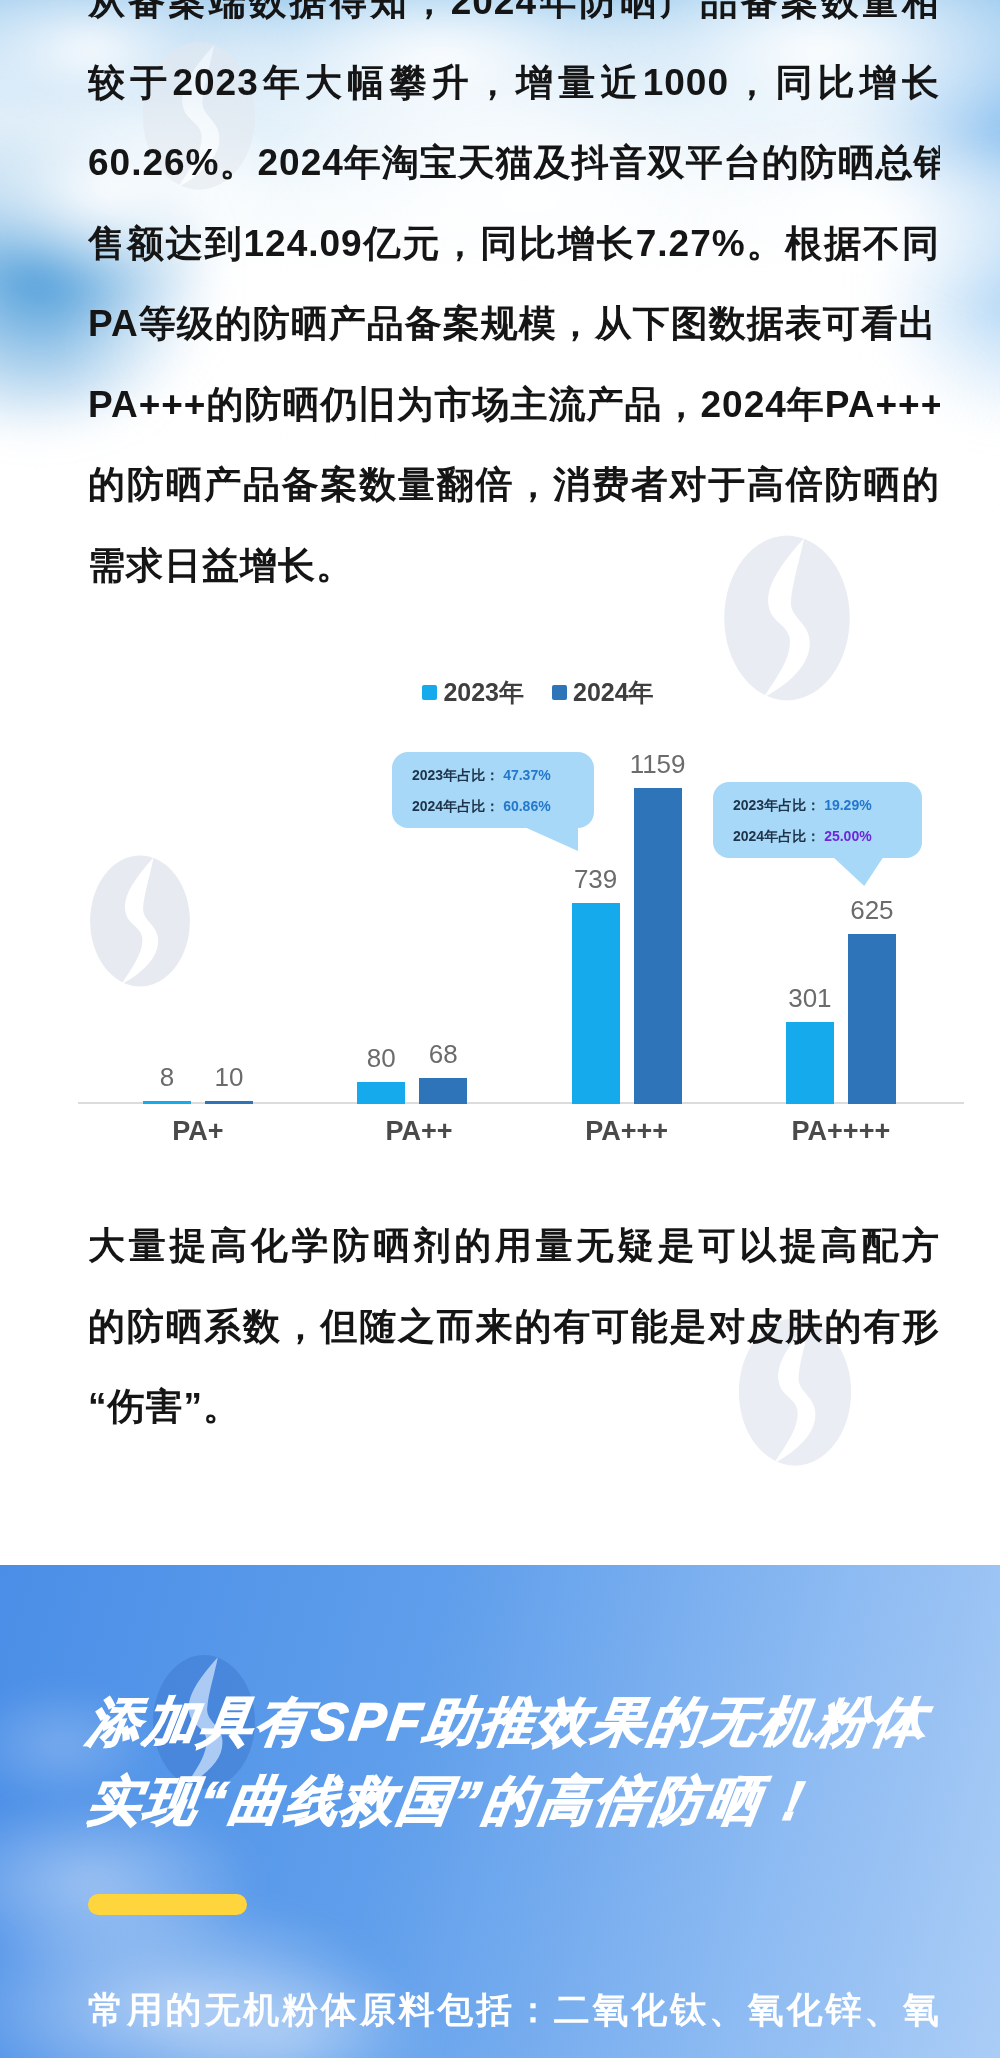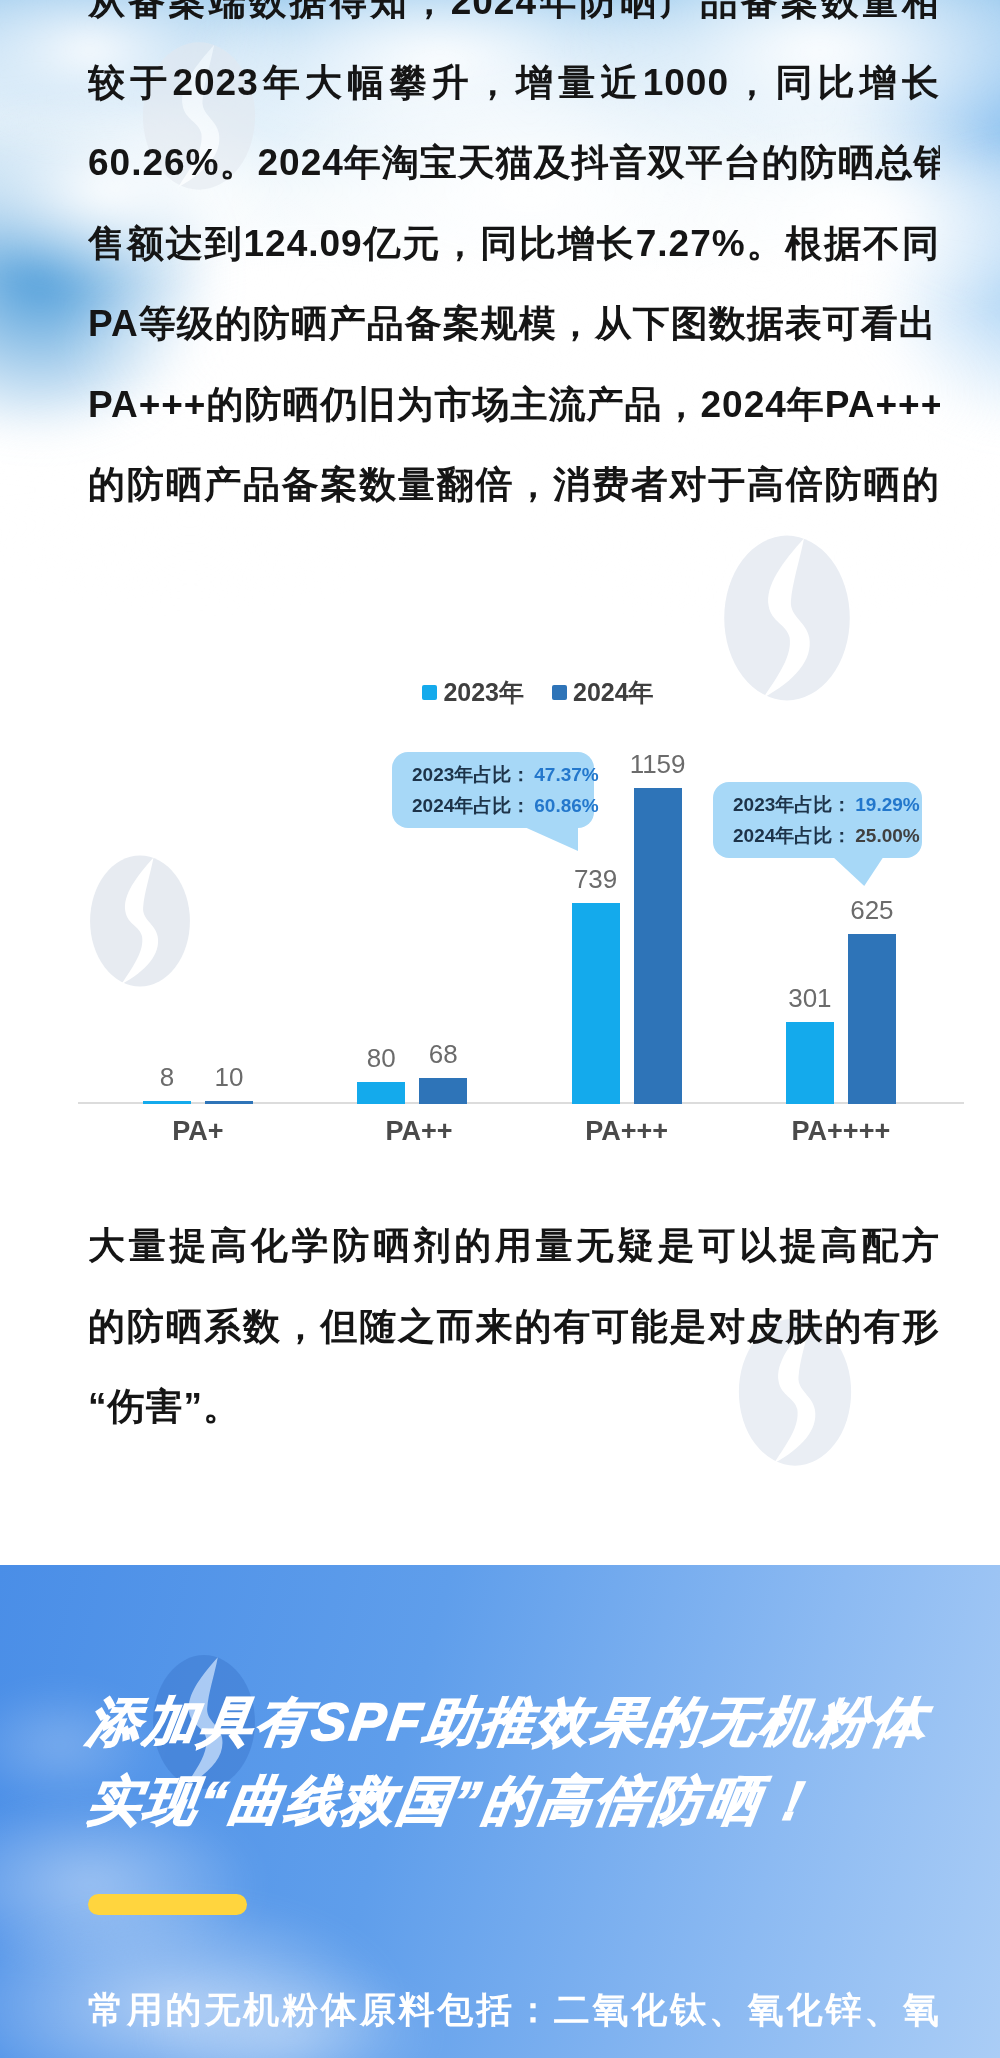--- a/index.html
+++ b/index.html
@@ -43,21 +43,21 @@
   .axis { position:absolute; left:-12px; right:-14px; bottom:0; height:2px; background:#dcdcdc; }
   .bar { position:absolute; bottom:0; }
   .bar-value { position:absolute; width:120px; text-align:center; font-size:26px; color:#6b6b6b; }
   .cat-label { position:absolute; top:556px; width:160px; text-align:center; font-size:27px; font-weight:600; color:#4a4a4a; }
 
   .callout {
     position:absolute; border-radius:16px; background:#a7d8f7;
     display:flex; flex-direction:column; justify-content:center; gap:9px;
     padding-left:20px; box-sizing:border-box; z-index:3;
   }
-  .co-row { font-size:19px; font-weight:700; line-height:22px; white-space:nowrap; }
+  .co-row { font-size:14px; font-weight:700; line-height:22px; white-space:nowrap; }
   .co-label { color:#1d3349; }
   .co-value { color:#2377cc; margin-left:4px; }
   .tail { position:absolute; background:#a7d8f7; }
   .tail-a { left:128px; top:73px; width:58px; height:26px; clip-path:polygon(0 0,100% 0,100% 100%); }
   .tail-b { left:119px; top:74px; width:52px; height:30px; clip-path:polygon(0 0,100% 0,62% 100%); }
 
   
   .blue-section {
     position:absolute; left:0; top:1565px; width:1000px; height:493px; overflow:hidden;
     background:linear-gradient(105deg,#4a8ee7 0%,#5f9eeb 40%,#8cbaf2 75%,#aacdf6 100%);
@@ -118,20 +118,21 @@
     </svg>
 
   <section class="para p1">
     <div class="line">从备案端数据得知，2024年防晒产品备案数量相</div>
     <div class="line">较于2023年大幅攀升，增量近1000，同比增长</div>
     <div class="line">60.26%。2024年淘宝天猫及抖音双平台的防晒总销</div>
     <div class="line">售额达到124.09亿元，同比增长7.27%。根据不同</div>
     <div class="line">PA等级的防晒产品备案规模，从下图数据表可看出，</div>
     <div class="line">PA+++的防晒仍旧为市场主流产品，2024年PA++++</div>
     <div class="line">的防晒产品备案数量翻倍，消费者对于高倍防晒的</div>
+    <div class="line short">需求日益增长。</div>
   </section>
 
   <section class="chart-panel">
     <div class="legend">
       <div class="legend-item">
         <span class="legend-swatch" style="background: rgb(20, 170, 236);"></span>
         <span>2023年</span>
       </div>
       <div class="legend-item">
         <span class="legend-swatch" style="background: rgb(46, 116, 184);"></span>
@@ -171,21 +172,21 @@
         <span class="co-label" style="color: rgb(29, 51, 73);">2024年占比：</span><span class="co-value" style="color: rgb(35, 119, 204);">60.86%</span>
       </div>
       <div class="tail tail-a" style="background: rgb(167, 216, 247);"></div>
     </div>
 
     <div class="callout" style="left: 713px; top: 222px; width: 209px; height: 76px; background: rgb(167, 216, 247);">
       <div class="co-row">
         <span class="co-label" style="color: rgb(29, 51, 73);">2023年占比：</span><span class="co-value" style="color: rgb(35, 119, 204);">19.29%</span>
       </div>
       <div class="co-row">
-        <span class="co-label" style="color: rgb(29, 51, 73);">2024年占比：</span><span class="co-value" style="color: #404040;">25.00%</span>
+        <span class="co-label" style="color: rgb(29, 51, 73);">2024年占比：</span><span class="co-value" style="color: #6d28d9;">25.00%</span>
       </div>
       <div class="tail tail-b" style="background: rgb(167, 216, 247);"></div>
     </div>
   </section>
 
   <section class="para p2">
     <div class="line">大量提高化学防晒剂的用量无疑是可以提高配方</div>
     <div class="line">的防晒系数，但随之而来的有可能是对皮肤的有形</div>
     <div class="line short">“伤害”。</div>
   </section>

